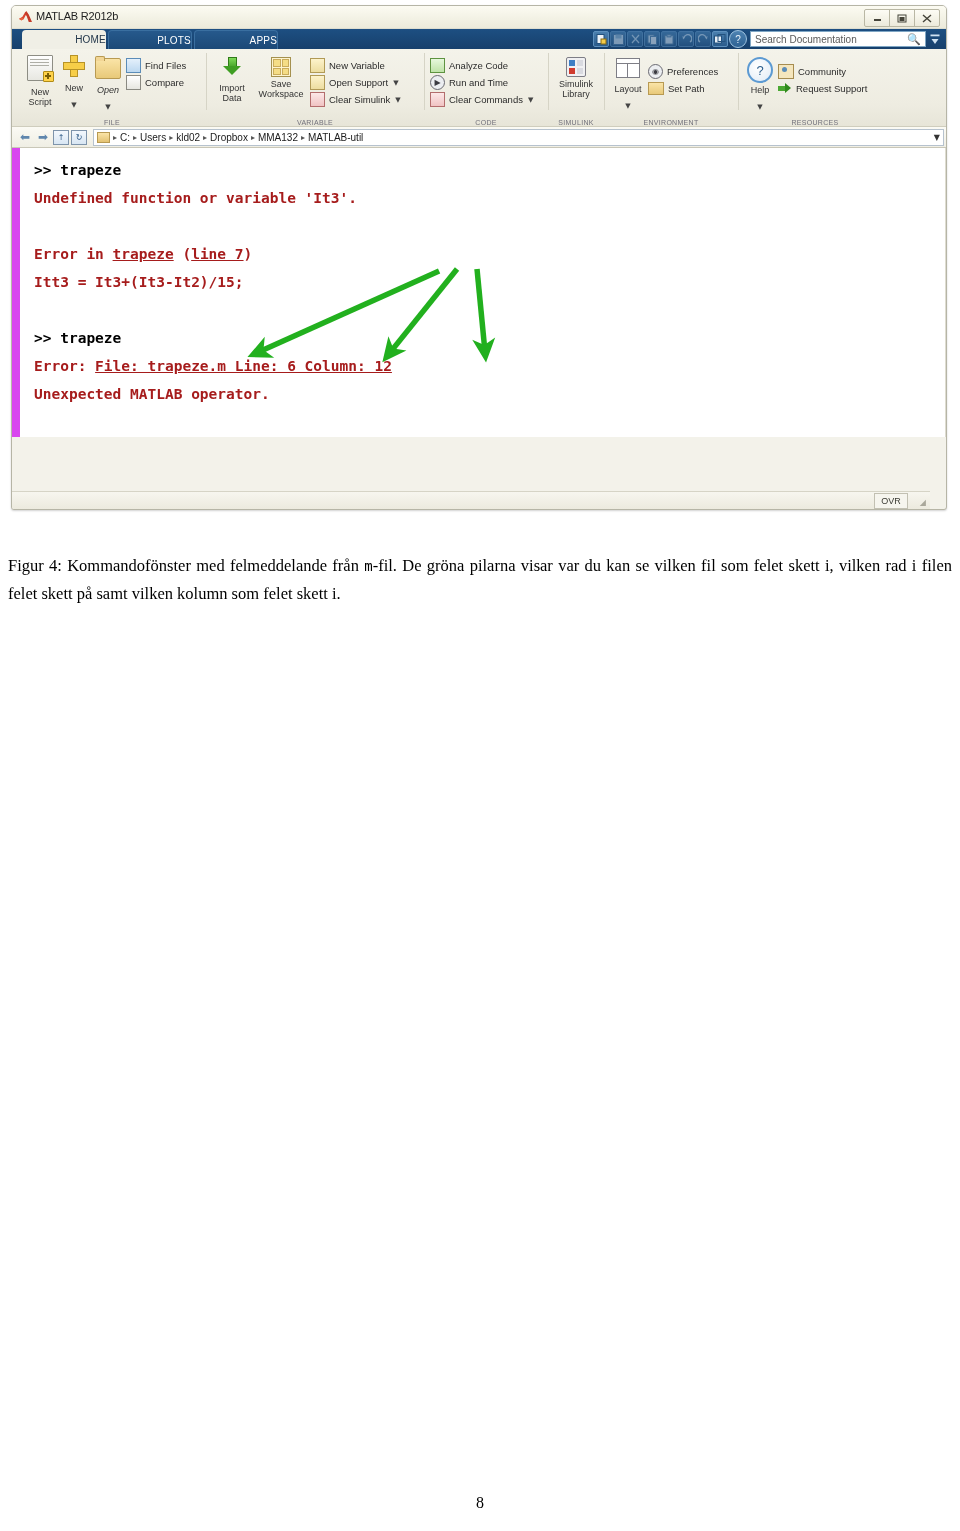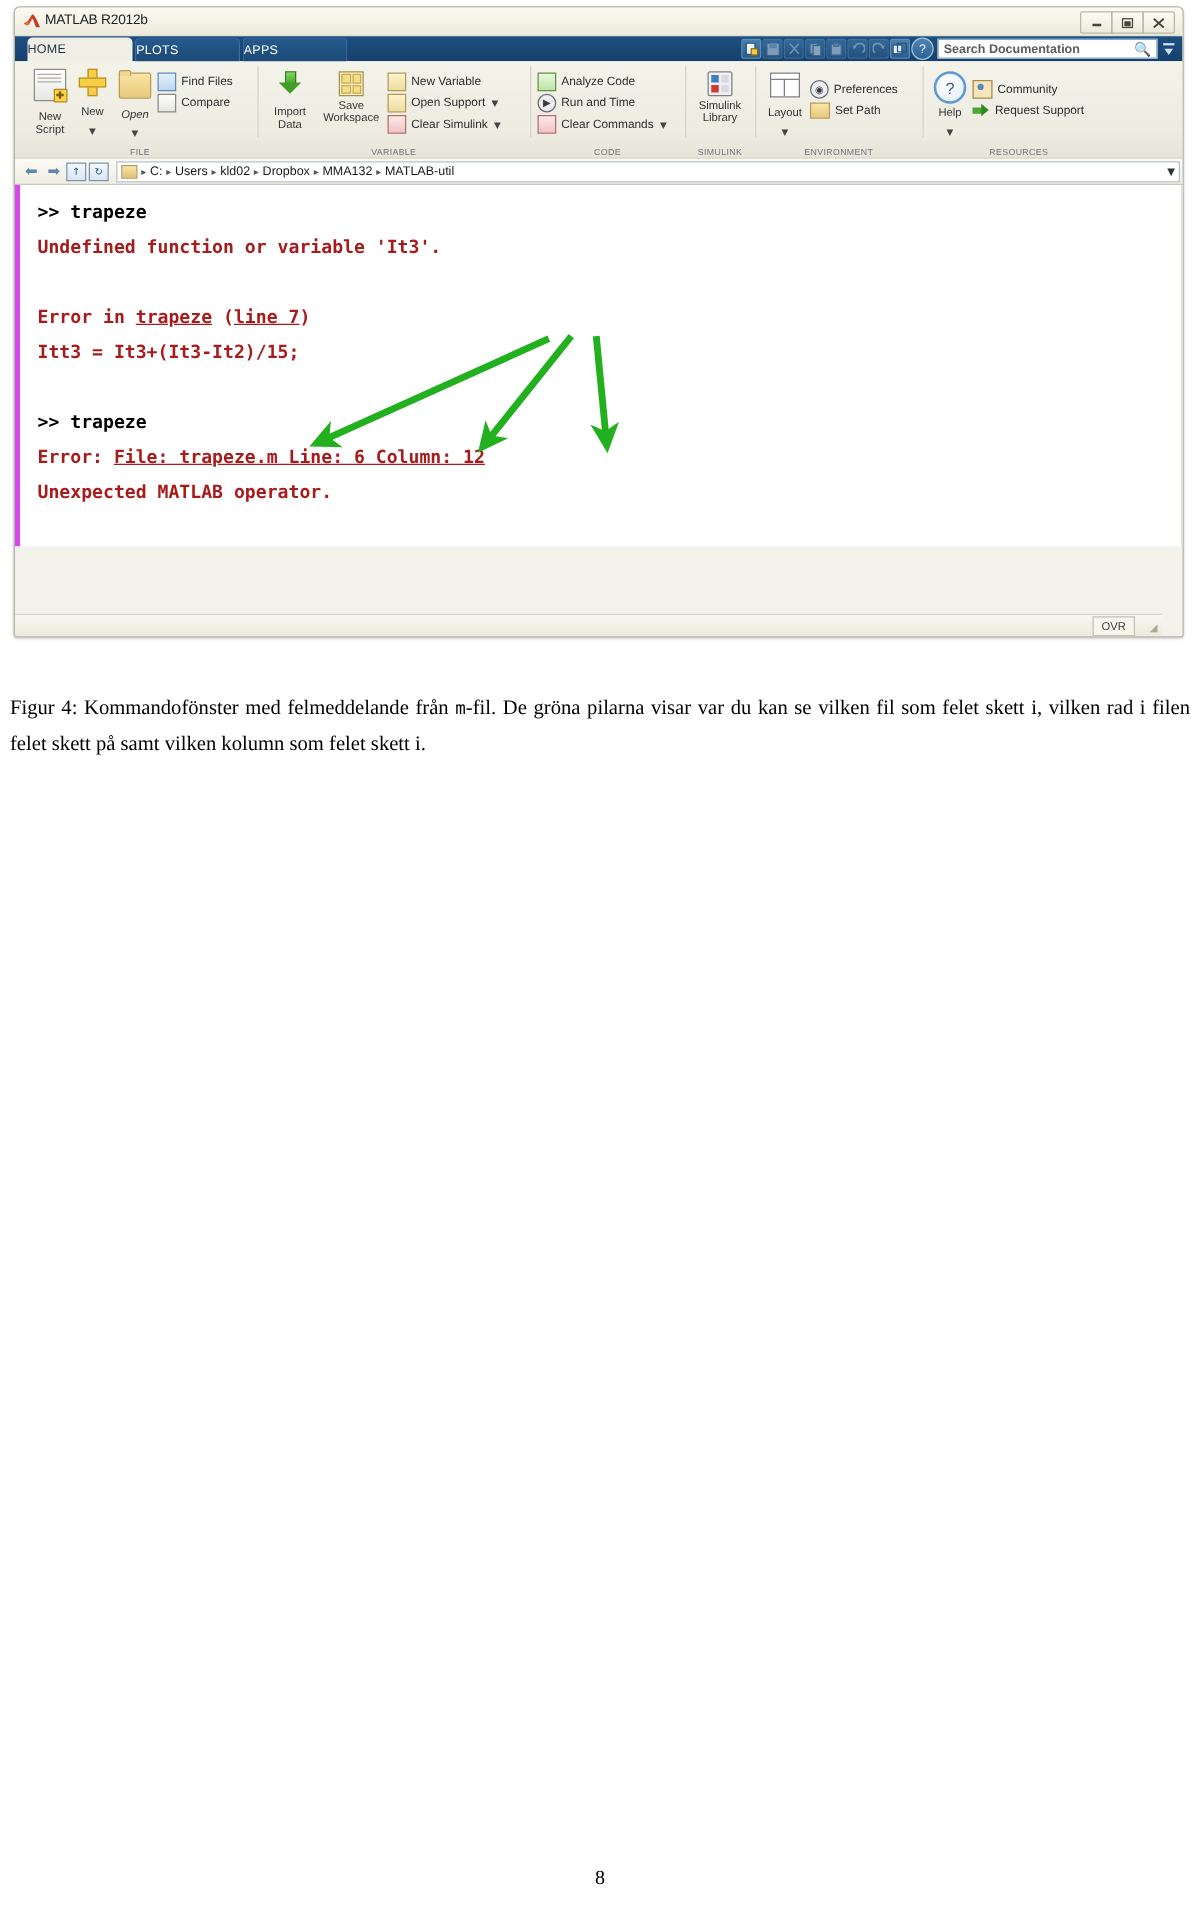--- a/index.html
+++ b/index.html
@@ -77,21 +77,21 @@
     position: relative;
     padding-left: 10px;
     box-sizing: border-box;
   }
   .rtab {
     display: inline-block;
     height: 20px;
     line-height: 20px;
     padding: 0 0;
     width: 84px;
-    text-align: left;
+    text-align: right;
     font-family: "Liberation Sans", sans-serif;
     font-size: 10px;
     color: #ffffff;
     letter-spacing: 0.2px;
     border-radius: 4px 4px 0 0;
     position: relative;
     top: 1px;
     margin-right: 2px;
     vertical-align: top;
   }
@@ -143,21 +143,20 @@
     border: 1px solid #7fa6c4;
     box-sizing: border-box;
     position: relative;
     display: flex; align-items: center;
   }
   .qa-search .ph {
     font-family: "Liberation Sans", sans-serif;
     font-size: 10px;
     color: #5a5a5a;
     padding-left: 4px;
-    font-weight: bold;
   }
   .qa-search .mag {
     position: absolute; right: 4px; top: 1px;
     font-family: "DejaVu Sans", sans-serif;
     font-size: 11px;
     color: #2d5f8e;
   }
   .qa-pin {
     width: 14px; height: 16px;
     margin-left: 2px;
@@ -435,21 +434,21 @@
   .crumbbox .dd {
     position:absolute; right:3px; top:3px;
     font-family:"DejaVu Sans",sans-serif;font-size:8px;color:#333;
   }
 
   
   .cmdwin {
     position: relative;
     height: 289px;
     background: #ffffff;
-    border-left: 4px solid #d946ef;
+    border-left: 8px solid #d946ef;
     border-right: 1px solid #dedcd0;
     box-sizing: border-box;
     overflow: hidden;
   }
   .cmdwin::before {
     content:"";
     position:absolute; left:-4px; top:0; bottom:0; width:2px;
     background:#c6c4b6;
   }
   .cmdtext {

